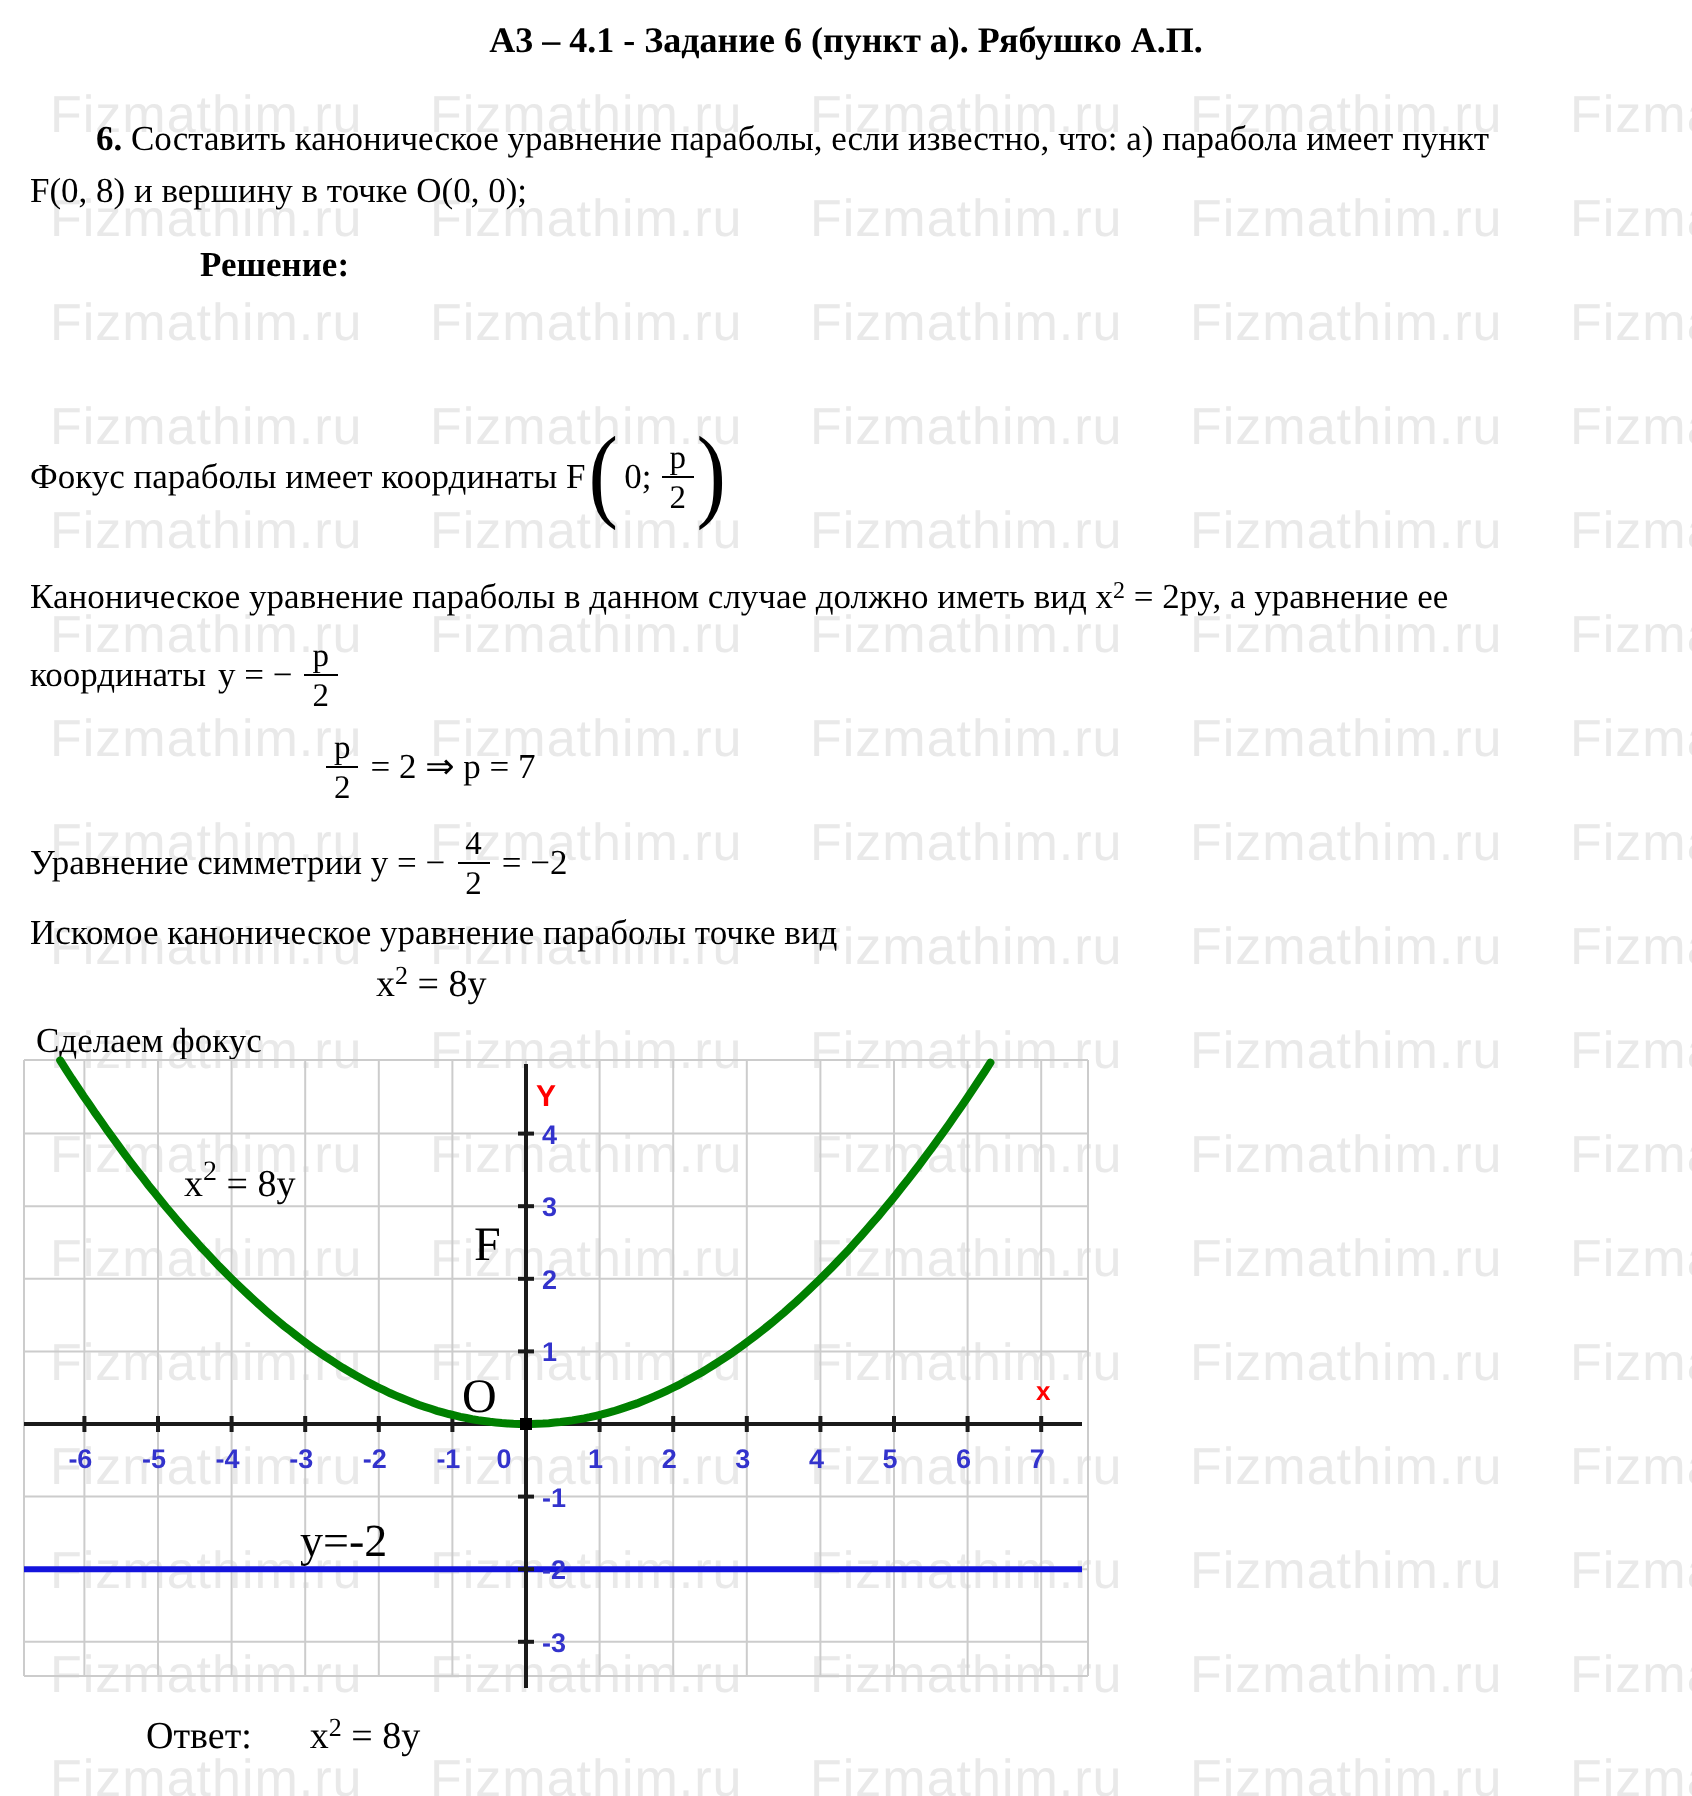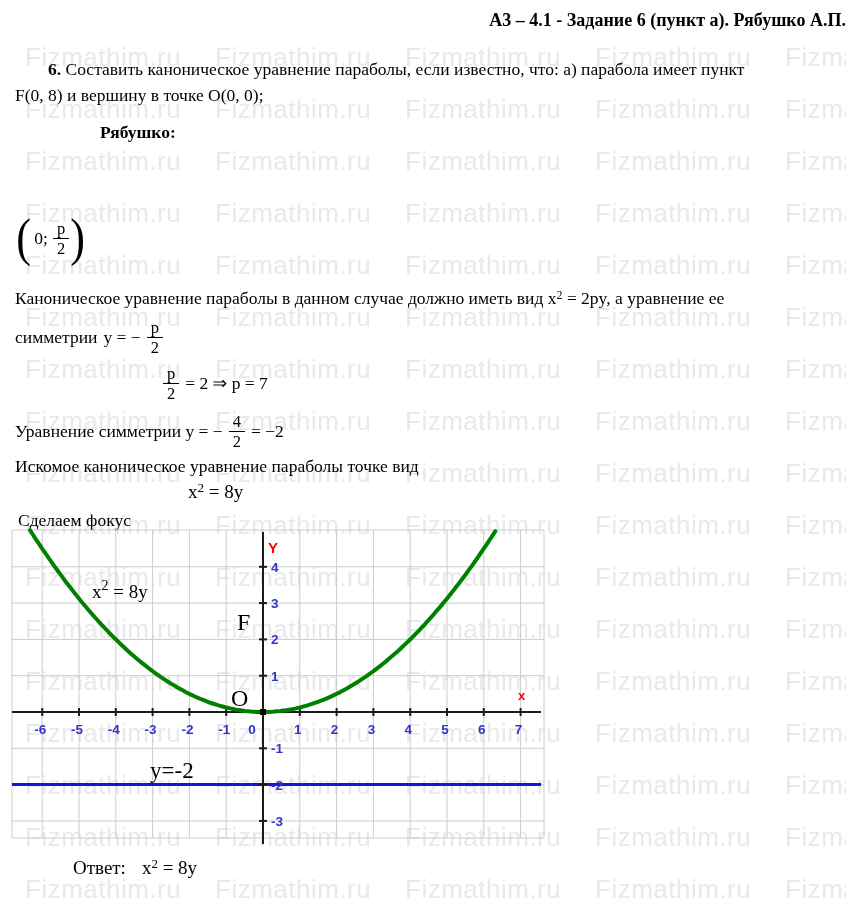--- a/index.html
+++ b/index.html
@@ -3,21 +3,21 @@
 <meta charset="utf-8">
 <style>
   html,body{margin:0;padding:0}
   body{width:846px;height:898px;position:relative;overflow:hidden;background:#ffffff;
        color:#000;font-family:"Liberation Serif",serif;}
   #wm-layer{position:absolute;inset:0;z-index:0;pointer-events:none}
   .wm{position:absolute;font-family:"Liberation Sans",sans-serif;font-size:26px;
       letter-spacing:0.5px;white-space:nowrap}
   #content{position:absolute;inset:0;z-index:1}
   .abs{position:absolute}
-  .title{top:10px;left:0;width:846px;text-align:right;font-weight:bold;font-size:18px}
+  .title{top:10px;left:0;width:846px;text-align:center;font-weight:bold;font-size:18px}
   .problem{left:15px;top:56px;width:820px;font-size:17.5px;line-height:26px}
   .problem .ind{padding-left:33px}
   .bold{font-weight:bold}
   .heading{left:100px;top:122px;font-size:17.5px;font-weight:bold}
   .bodyline{font-size:17.5px}
   .l-focusloc{left:15px;top:167px}
   .row{display:flex;align-items:center;font-size:17.5px}
   .r-focus{left:15px;top:210px;height:56px}
   .bigparen{font-size:52px;line-height:50px;font-weight:400;transform:scaleX(.85)}
   .frac{display:inline-flex;flex-direction:column;align-items:center;
@@ -25,21 +25,21 @@
   .frac .num{border-bottom:1.4px solid #000;padding:0 4px}
   .l-canon{left:15px;top:288px}
   .r-dirdef{left:15px;top:314px;height:46px}
   .r-psolve{left:163px;top:360px;height:46px}
   .r-direq{left:15px;top:408px;height:46px}
   .l-result{left:15px;top:456px}
   .formula{font-size:19px}
   .f-result{left:188px;top:480px}
   .l-draw{left:18px;top:510px}
   .r-answer{left:73px;top:856px;font-size:19px;align-items:baseline}
-  .r-answer .lbl{margin-right:16px}
+  .r-answer .lbl{margin-right:29px}
   sup.s{font-size:13px;vertical-align:6px}
   sup.si{font-size:12px;vertical-align:5px}
   .gap-r{margin-right:6px}.gap-l{margin-left:6px}
   #graph{left:0;top:526px;width:846px;height:330px}
 </style>
 </head>
 <body>
 
 <div id="wm-layer">
     <span class="wm" style="left: 25px; top: 42px; color: rgb(233, 233, 233);">Fizmathim.ru</span>
@@ -130,39 +130,40 @@
   </div>
 
 <div id="content">
   <div class="abs title">А3 – 4.1 - Задание 6 (пункт а). Рябушко А.П.</div>
 
   <div class="abs problem">
     <div class="ind"><span class="bold">6.</span><span> Составить каноническое уравнение параболы, если известно, что: а) парабола имеет пункт</span></div>
     <div>F(0, 8) и вершину в точке О(0, 0);</div>
   </div>
 
-  <div class="abs heading">Рябушко:</div>
+  <div class="abs heading">Решение:</div>
 
 
   <div class="abs row r-focus">
+    <span>Фокус параболы имеет координаты  F</span>
     <span class="bigparen">(</span>
     <span style="margin:0 5px 0 2px">0;</span>
     <span class="frac">
       <span class="num">p</span>
       <span>2</span>
     </span>
     <span class="bigparen">)</span>
   </div>
 
   <div class="abs bodyline l-canon">
     <span>Каноническое уравнение параболы в данном случае должно иметь вид  x</span><sup class="si">2</sup><span> = 2py, а уравнение ее</span>
   </div>
 
   <div class="abs row r-dirdef">
-    <span class="gap-r">симметрии</span>
+    <span class="gap-r">координаты</span>
     <span class="gap-r">y = −</span>
     <span class="frac">
       <span class="num">p</span>
       <span>2</span>
     </span>
   </div>
 
   <div class="abs row r-psolve">
     <span class="frac">
       <span class="num">p</span>

